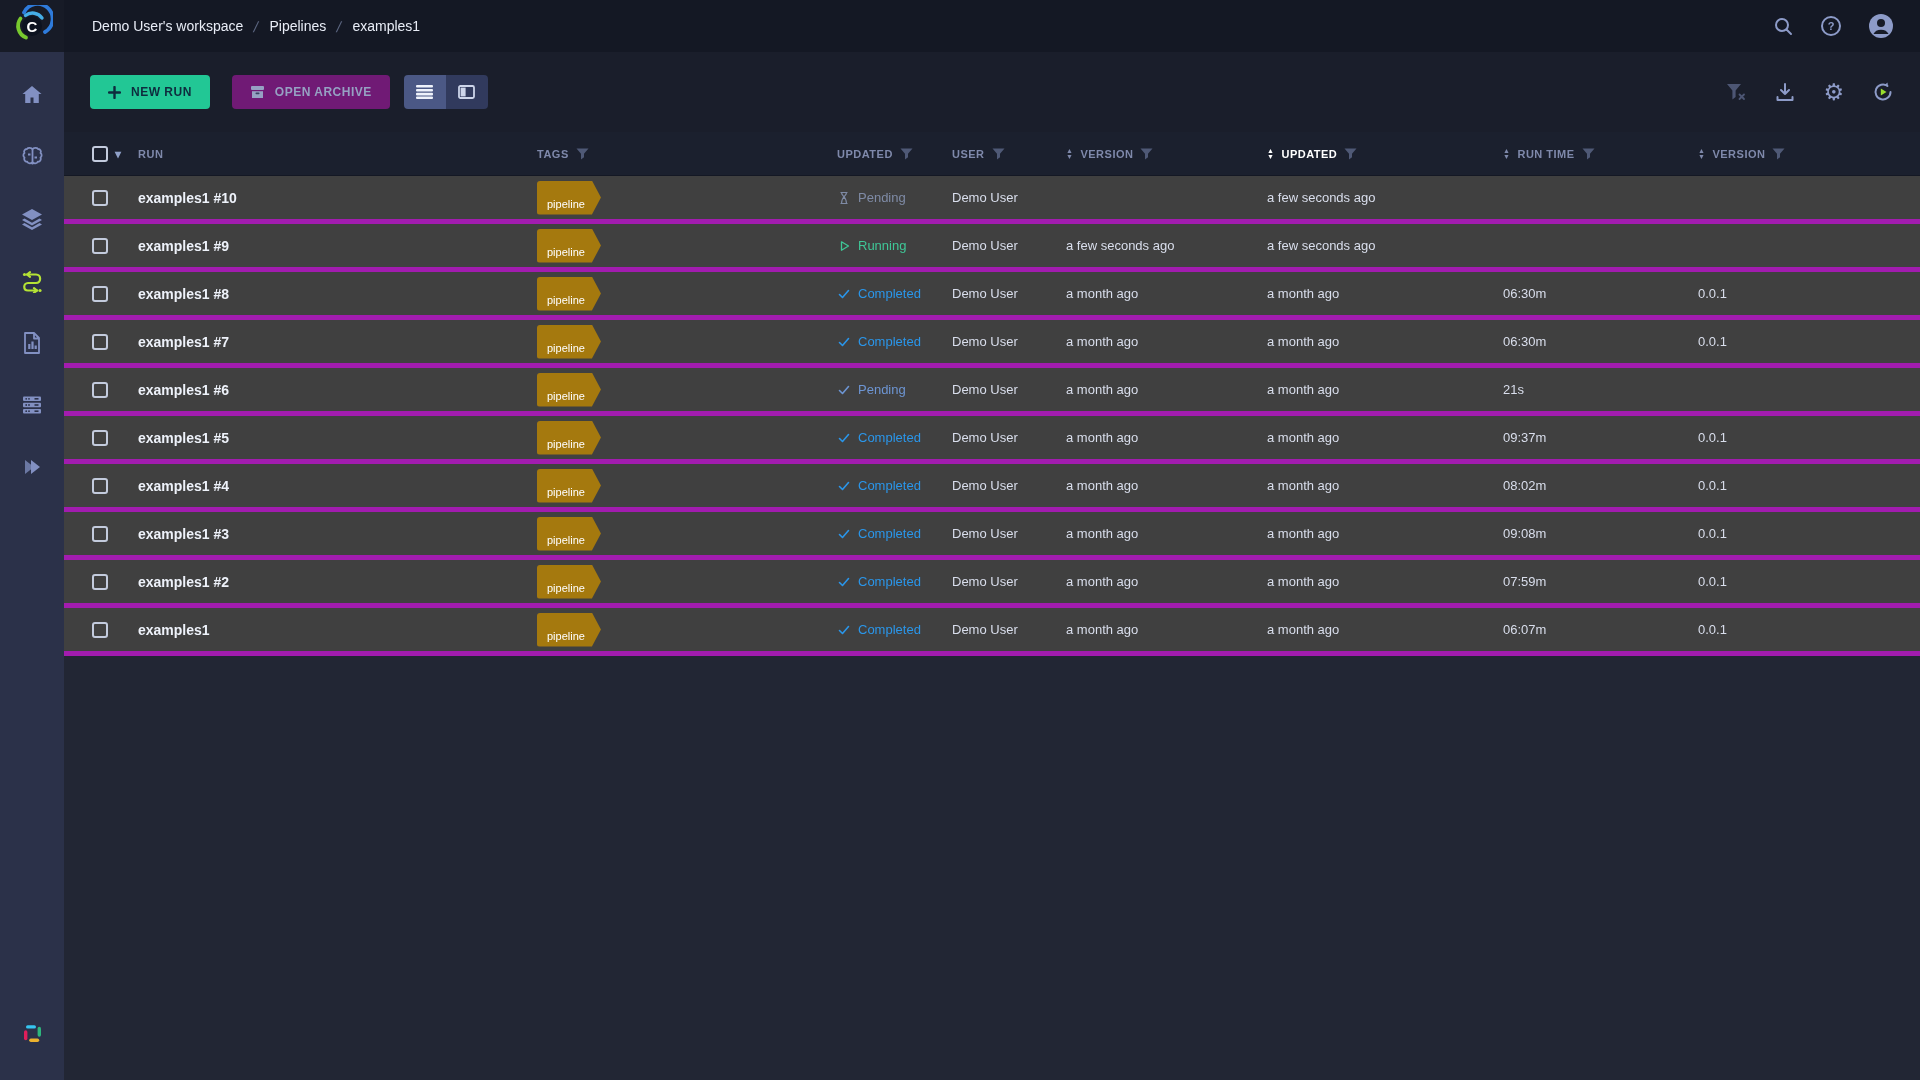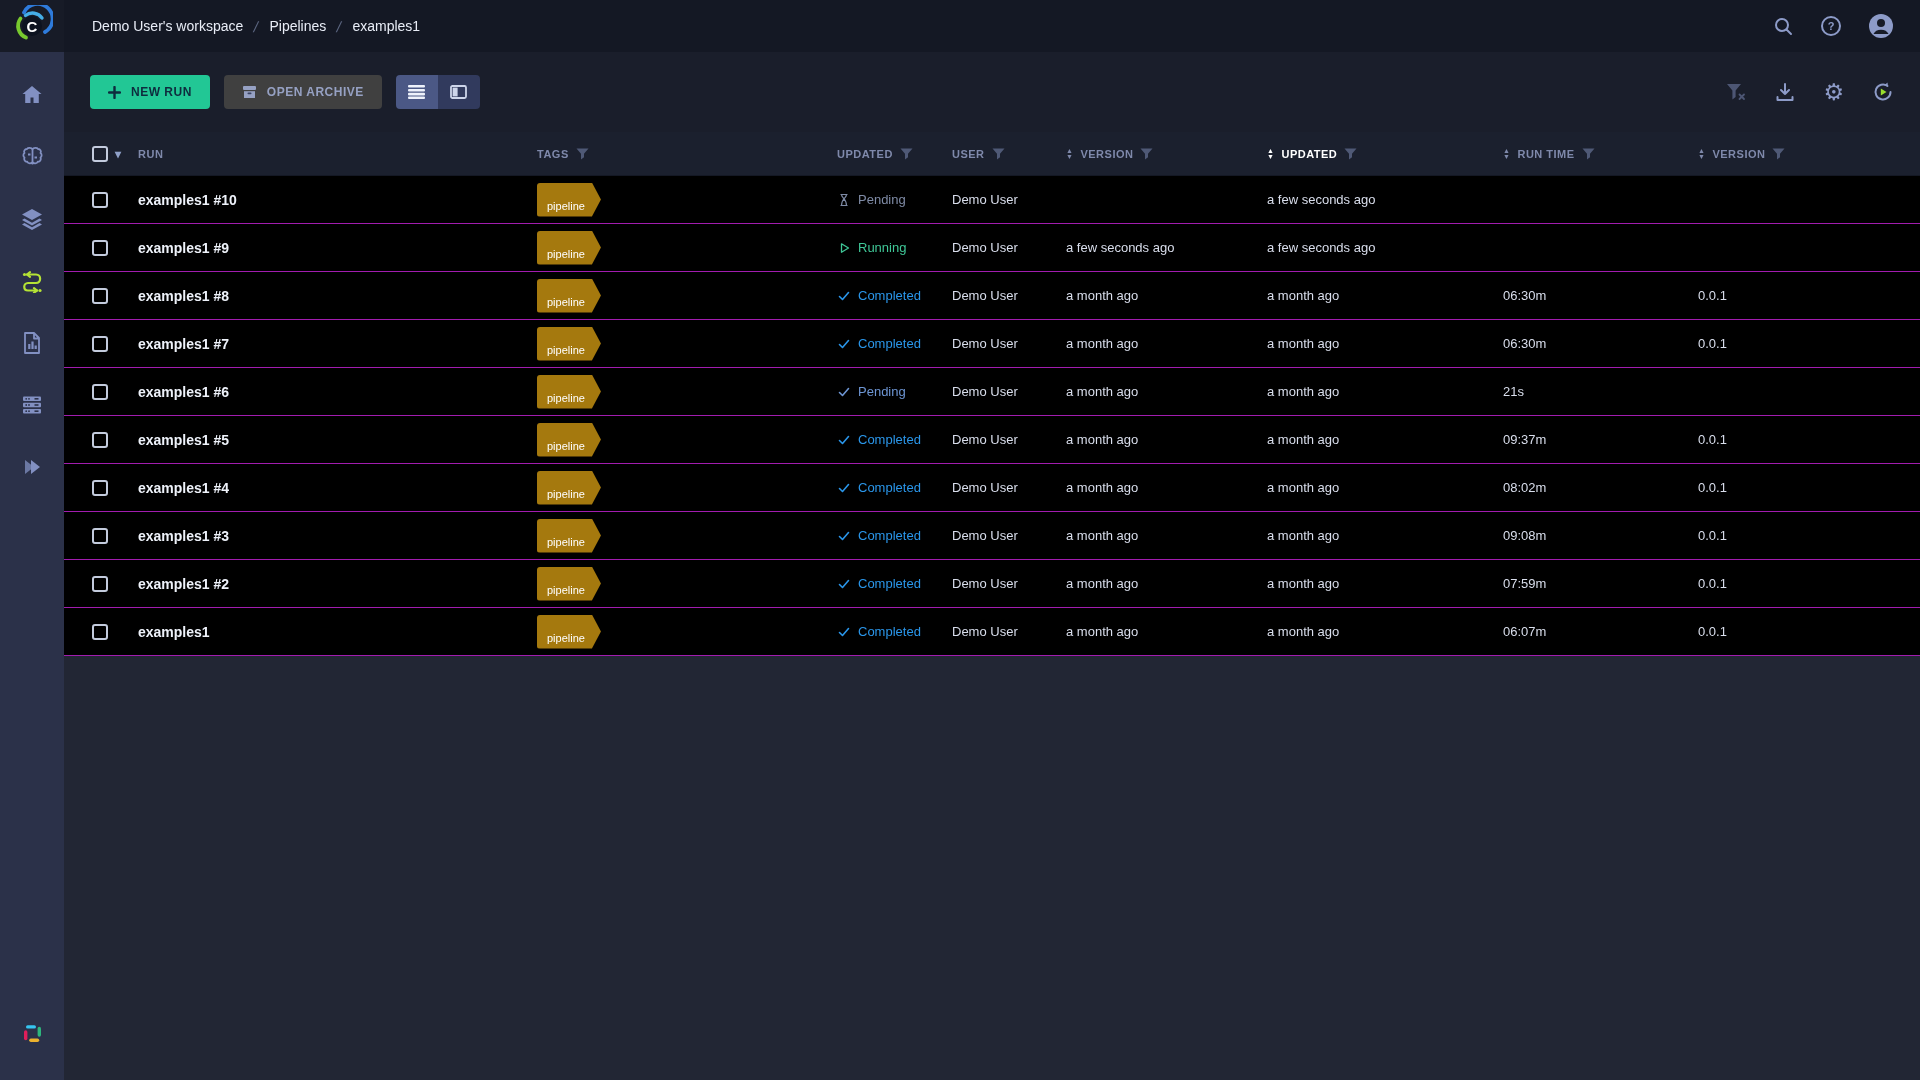--- a/index.html
+++ b/index.html
@@ -24,21 +24,21 @@
   .side-item { width:64px; height:62px; display:flex; align-items:center; justify-content:center; color:var(--sidebar-icon,#8290c2); cursor:pointer; }
   .side-item.active { color:var(--pipelines-active-icon,#b5e335); }
   .side-bottom { margin-top:auto; margin-bottom:16px; }
 
   
   .content { position:absolute; left:64px; top:52px; right:0; bottom:0; background:#222634; display:flex; flex-direction:column; }
 
   .toolbar { height:80px; background:#1a1e2b; display:flex; align-items:center; padding:0 26px; flex:0 0 auto; }
   .btn { height:34px; border:none; border-radius:4px; display:inline-flex; align-items:center; gap:10px; font-family:inherit; font-size:12px; font-weight:bold; letter-spacing:.5px; padding:0 18px; cursor:pointer;justify-content:flex-end; }
   .btn-new-run { background:var(--accent-green,#22c795); color:#0e2c3e; }
-  .btn-archive { background:#404040; color:#96a1c3; margin-left:14px; }
+  .btn-archive { background:#701a75; color:#96a1c3; margin-left:22px; }
   .view-toggle { margin-left:14px; display:flex; border-radius:4px; overflow:hidden; }
   .vt-seg { width:42px; height:34px; display:flex; align-items:center; justify-content:center; background:#313a5d; color:#cdd5ea; cursor:pointer; }
   .vt-seg.selected { background:#4b5885; color:#eef2fb; }
   .toolbar-right { margin-left:auto; display:flex; align-items:center; gap:28px; color:#8d9bc8; }
   .tb-icon { cursor:pointer; display:flex; align-items:center; }
   .tb-icon.muted { color:#4d5674; }
   .gear-glyph { font-size:23px; line-height:22px; }
 
   
   .grid-cols { display:grid; grid-template-columns:60px 399px 300px 115px 114px 201px 236px 195px 1fr; align-items:center; }
@@ -46,21 +46,21 @@
   .th { display:flex; align-items:center; gap:7px; padding-left:14px; cursor:pointer; white-space:nowrap; }
   .th.th-active { color:#ffffff; }
   .check-cell { padding-left:28px; display:flex; align-items:center; gap:7px; }
   .checkbox { width:16px; height:16px; border:2px solid #c3cbdd; border-radius:3px; background:transparent; cursor:pointer; flex:0 0 auto; }
   .caret { color:#8fa0c8; font-size:12px; cursor:pointer; }
   .sort { display:flex; flex-direction:column; }
   .sort i { font-style:normal; font-size:7px; line-height:6px; }
   .filter-ic { color:#4f5976; display:flex; }
 
   .tbody { flex:0 0 auto; }
-  .row { height:48px; background:#000000; border-bottom:1px solid #a21caf; cursor:pointer; }
+  .row { height:48px; background:#404040; border-bottom:5px solid #a21caf; cursor:pointer; }
   .run-name { font-size:14px; font-weight:bold; color:#eef2fa; padding-left:14px; white-space:nowrap; }
   .cell { font-size:13px; color:#d9deec; padding-left:14px; white-space:nowrap; }
   .tag-cell { padding-left:14px; }
   .badge { display:inline-flex; align-items:center; height:34px; padding:12px 16px 0 10px; background:var(--tag-badge,#a5790e); color:#ffffff; font-size:11px; border-radius:3px 0 0 3px; clip-path:polygon(0 0, calc(100% - 9px) 0, 100% 50%, calc(100% - 9px) 100%, 0 100%); }
   .status { display:flex; align-items:center; gap:7px; font-size:13px; padding-left:14px; white-space:nowrap; }
   .status-pending  { color:var(--status-pending,#7f8ba6); }
   .status-running  { color:var(--status-running,#3fc797); }
   .status-completed{ color:var(--status-completed,#2a96ea); }
   .status-aborted  { color:var(--status-aborted,#6d95d3); }
   svg { display:block; }

